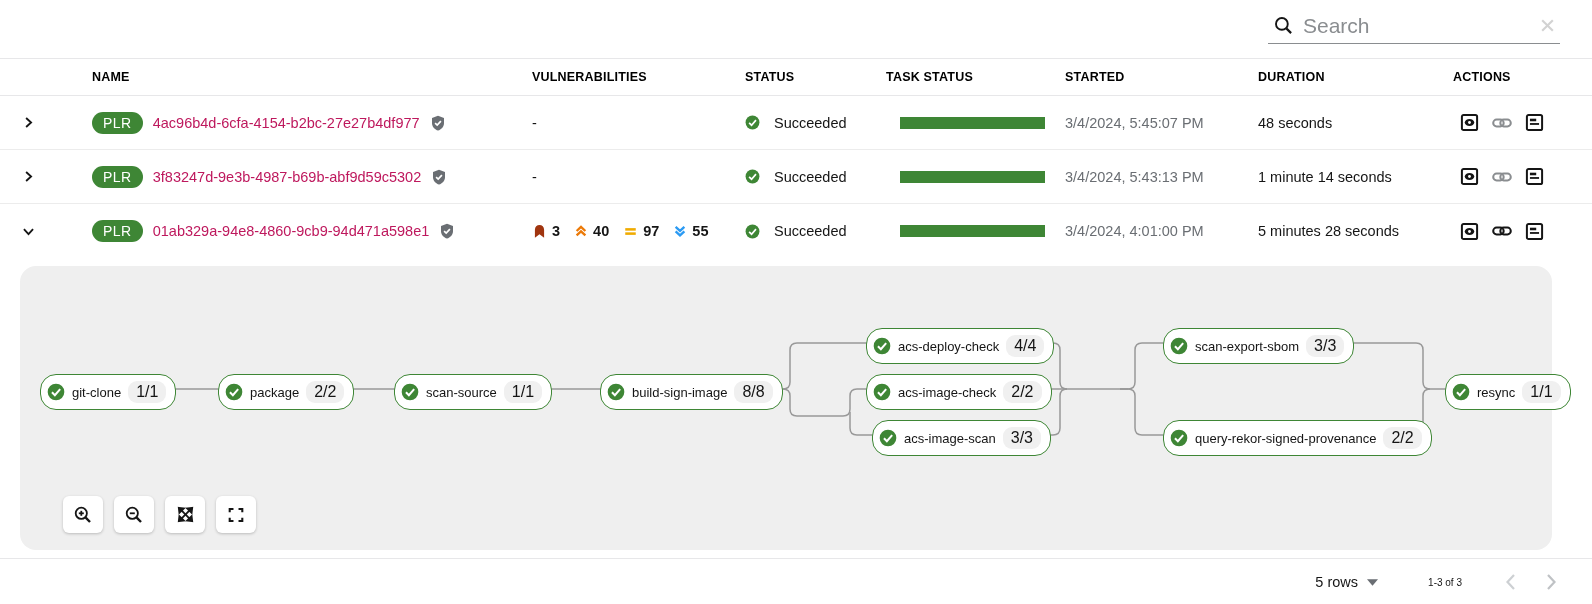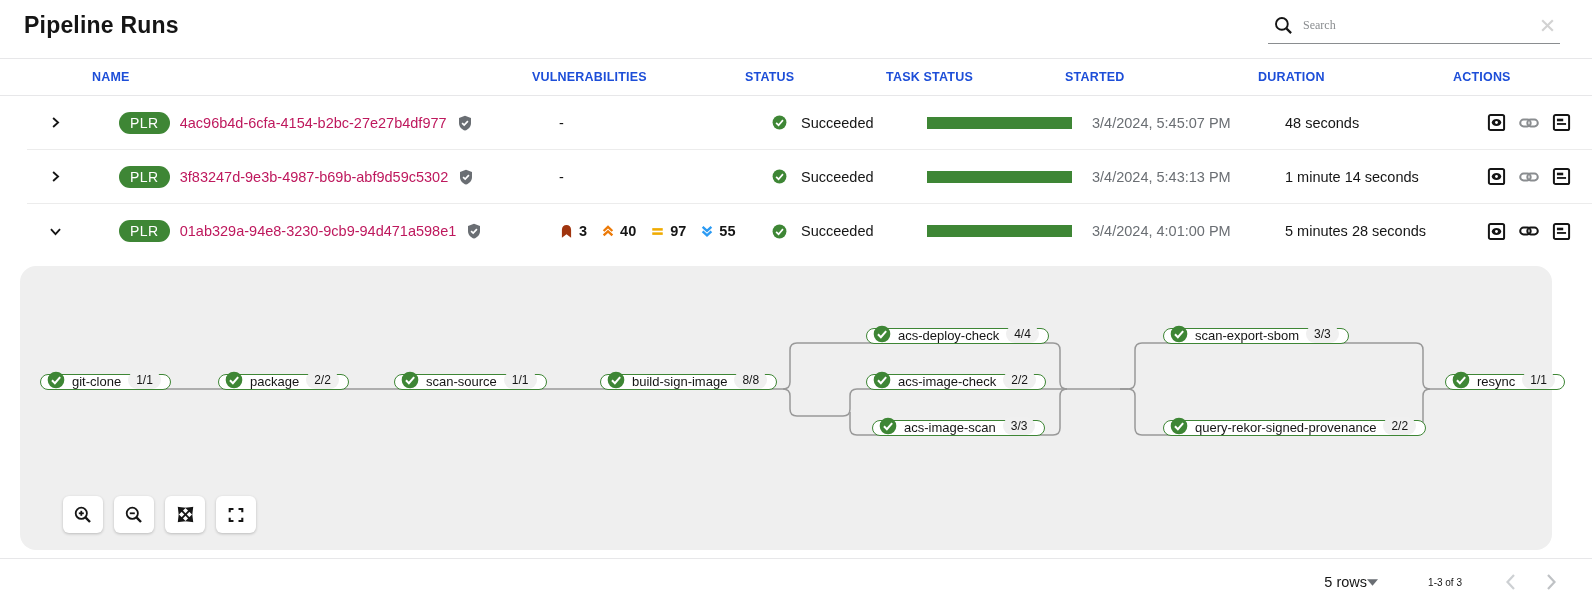--- a/index.html
+++ b/index.html
@@ -6,61 +6,61 @@
   * { margin:0; padding:0; box-sizing:border-box; }
   html,body { width:1592px; height:604px; background:#fff; overflow:hidden;
     font-family:"Liberation Sans", sans-serif; color:#151515; }
 
   
   .topbar { position:relative; height:58px; }
   .page-title { position:absolute; left:24px; top:12px; font-size:23px; font-weight:700; letter-spacing:.2px; }
   .searchbox { position:absolute; top:8px; right:32px; width:292px; height:36px;
     display:flex; align-items:center; border-bottom:1px solid #8a8d90; }
   .searchbox .mag { flex:0 0 auto; margin:0 10px 0 6px; }
-  .searchbox input { flex:1 1 auto; border:none; outline:none; font-size:12px; color:#151515;
-    font-family:Liberation Serif, serif; background:transparent; min-width:0; }
+  .searchbox input { flex:1 1 auto; border:none; outline:none; font-size:21px; color:#151515;
+    font-family:Liberation Sans, sans-serif; background:transparent; min-width:0; }
   .searchbox input::placeholder { color:#8a8d90; }
   .searchbox .clear { flex:0 0 auto; margin-right:4px; cursor:pointer; }
 
   
   .thead, .trow { display:grid; grid-template-columns:84px 448px 213px 141px 179px 193px 195px 1fr; align-items:center; }
   .thead { height:38px; border-top:1px solid #e7e7e9; border-bottom:1px solid #e7e7e9; }
-  .th { font-size:12.5px; font-weight:700; color:#1d4ed8; letter-spacing:.2px; }
+  .th { font-size:12.5px; font-weight:700; color:#000000; letter-spacing:.2px; }
   .th.name { padding-left:8px; }
-  .trow { height:54px; border-bottom:1px solid #ececec;margin-left:27px; }
+  .trow { height:54px; border-bottom:1px solid #ececec; }
   .trow.expanded { border-bottom:none; }
   .expander { padding-left:22px; display:flex; align-items:center; background:none; border:none; cursor:pointer; }
   .cell-name { display:flex; align-items:center; gap:10px; padding-left:8px; }
   .plr-badge { background:#3e8635; color:#fff; font-size:14px; padding:3px 11px; border-radius:13px; letter-spacing:.5px; }
   .run-name { font-size:14.5px; color:#be185d; }
   .cell-vuln { font-size:14.5px; display:flex; align-items:center; gap:14px; }
   .sev { display:flex; align-items:center; gap:5px; font-weight:700; font-size:14.5px; }
   .cell-status { display:flex; align-items:center; gap:14px; font-size:14.5px; }
   .taskbar-wrap { padding-left:14px; }
   .taskbar { width:145px; height:12px; background:#3e8635; }
   .cell-started { color:#6a6e73; font-size:14.5px; }
   .cell-duration { font-size:14.5px; }
   .cell-actions { display:flex; align-items:center; gap:13px; padding-left:7px; }
   .action-btn { background:none; border:none; cursor:pointer; display:flex; align-items:center; padding:0; }
 
   
   .panel-area { border-bottom:1px solid #e7e7e9; padding:8px 20px; }
   .graph-panel { position:relative; width:1552px; width:1532px; height:284px; background:#efefef; border-radius:16px; }
   .edges { position:absolute; left:0; top:0; }
-  .gnode { position:absolute; height:16px; background:#fff; border:1.5px solid #3e8635; border-radius:16px;
-    display:flex; align-items:flex-end; gap:7px; padding:0 9px 0 6px; cursor:pointer; white-space:nowrap; }
+  .gnode { position:absolute; height:36px; background:#fff; border:1.5px solid #3e8635; border-radius:16px;
+    display:flex; align-items:center; gap:7px; padding:0 9px 0 6px; cursor:pointer; white-space:nowrap; }
   .nlabel { font-size:13px; color:#151515; }
-  .nbadge { background:#f0f0f0; border-radius:9px; padding:2px 8px; font-size:12px; color:#151515; }
+  .nbadge { background:#f0f0f0; border-radius:9px; padding:2px 8px; font-size:16px; color:#151515; }
   .graph-controls { position:absolute; left:43px; top:230px; display:flex; gap:11px; }
   .gc-btn { width:40px; height:37px; background:#fff; border:none; border-radius:6px;
     box-shadow:0 1px 3px rgba(0,0,0,.22); display:flex; align-items:center; justify-content:center; cursor:pointer; }
 
   
   .footer { height:46px; display:flex; align-items:center; justify-content:flex-end; padding-right:34px; }
-  .rows-select { display:flex; align-items:center; gap:0; margin-right:50px; cursor:pointer; background:none; border:none;
+  .rows-select { display:flex; align-items:center; gap:9px; margin-right:50px; cursor:pointer; background:none; border:none;
     font-size:14.5px; color:#151515; font-family:"Liberation Sans",sans-serif; }
   .range { font-size:10px; margin-right:42px; }
   .pg-btn { background:none; border:none; padding:0; margin:0; display:flex; align-items:center; cursor:default; }
   .pg-btn + .pg-btn { margin-left:28px; }
 </style>
 </head>
 <body>
 
 <svg width="0" height="0" style="position:absolute">
   <defs>
@@ -83,21 +83,20 @@
       </g>
     <g id="i-doc-box">
         <rect x="2" y="2" width="16" height="16" rx="1.8" fill="none" stroke="currentColor" stroke-width="2.1"></rect>
         <rect x="5.2" y="6" width="6.6" height="2.7" fill="currentColor"></rect>
         <rect x="5.2" y="10.6" width="9.6" height="1.9" fill="currentColor"></rect>
       </g>
   </defs>
 </svg>
 
 <div class="topbar">
-  <h1 class="page-title">Pipeline Runs</h1>
   <div class="searchbox">
     <svg class="mag" width="19" height="19" viewBox="0 0 20 20" fill="none" stroke="#151515" stroke-width="2">
         <circle cx="8.3" cy="8.3" r="6.2"></circle>
         <line x1="13" y1="13" x2="18" y2="18" stroke-width="2.4"></line>
       </svg>
     <input type="text" value="" placeholder="Search" style="">
     <svg class="clear" width="17" height="17" viewBox="0 0 16 16" stroke="#d2d2d2" stroke-width="2">
         <line x1="3" y1="3" x2="13" y2="13"></line>
         <line x1="13" y1="3" x2="3" y2="13"></line>
       </svg>
@@ -208,21 +207,21 @@
 </div>
 
 <div class="trow expanded">
   <button class="expander">
     <svg width="13" height="13" viewBox="0 0 12 12" fill="none" stroke="#151515" stroke-width="1.7">
         <path d="M1.8 3.8 L6 8.4 L10.2 3.8"></path>
       </svg>
   </button>
   <div class="cell-name">
     <span class="plr-badge">PLR</span>
-    <span class="run-name">01ab329a-94e8-3230-9cb9-94d471a598e1</span>
+    <span class="run-name">01ab329a-94e8-4860-9cb9-94d471a598e1</span>
     <svg width="16" height="16" viewBox="0 0 16 16">
         <use href="#i-shield"></use>
       </svg>
   </div>
   <div class="cell-vuln">
     <span class="sev">
       <svg width="15" height="15" viewBox="0 0 16 16">
           <path d="M8 1.1 C5.2 1.1 3.1 3.2 3.1 6 V14.6 L8 10.9 L12.9 14.6 V6 C12.9 3.2 10.8 1.1 8 1.1 Z" fill="#a0350f"></path>
         </svg>
       <span>3</span>

